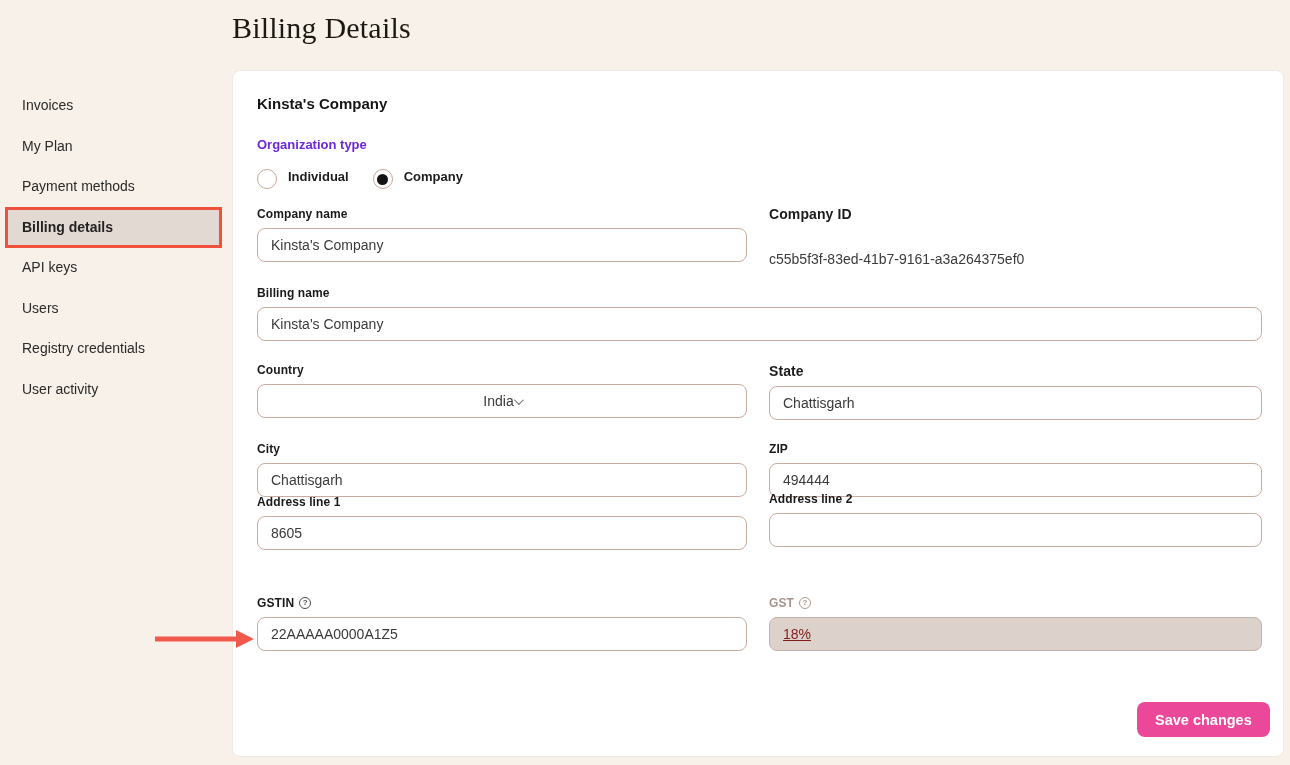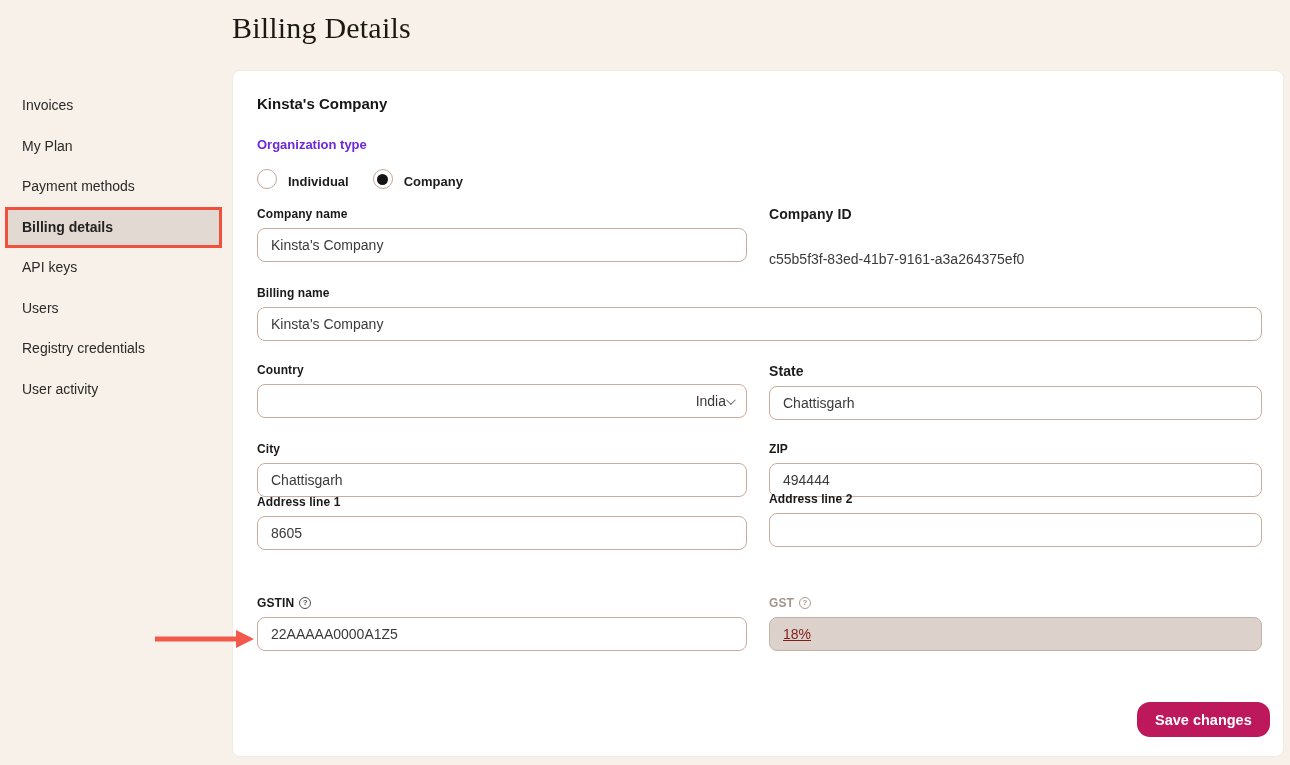--- a/index.html
+++ b/index.html
@@ -40,21 +40,21 @@
   }
   .card-heading {
     position:absolute; left:24px; top:24px;
     font-size:15px; font-weight:700; color:#161616;
   }
   .org-label {
     position:absolute; left:24px; top:66px;
     font-size:13px; font-weight:700; color:#6d28d9;
   }
   .radio-row { position:absolute; left:24px; top:98px; display:flex; align-items:center; gap:12px; }
-  .radio-opt { display:flex; align-items:flex-end; gap:11px; cursor:pointer; margin-right:12px; }
+  .radio-opt { display:flex; align-items:flex-start; gap:11px; cursor:pointer; margin-right:12px; }
   .radio-circle {
     width:20px; height:20px; border-radius:50%;
     border:1px solid #c4a69a; background:#fff;
     display:flex; align-items:center; justify-content:center;
   }
   .radio-circle .dot { width:11px; height:11px; border-radius:50%; background:#141414; display:none; }
   .radio-opt.selected .radio-circle .dot { display:block; }
   .radio-opt .r-label { font-size:13px; font-weight:700; color:#1c1c1c; }
 
   
@@ -69,37 +69,37 @@
     width:100%; height:34px; border:1px solid #c9aca0; border-radius:8px;
     background:#fff; padding:0 13px; font-size:14px; color:#3a3a3a;
     font-family:"Liberation Sans","DejaVu Sans",sans-serif; outline:none;
   }
   .tfield:disabled, .tfield.disabled {
     background:#ddd2cb; border-color:#c3b2aa; color:#7f1d1d;text-decoration:underline;
   }
   .select-box {
     width:100%; height:34px; border:1px solid #c9aca0; border-radius:8px;
     background:#fff; padding:0 13px; font-size:14px; color:#3a3a3a;
-    display:flex; align-items:center; justify-content:flex-end; cursor:pointer;
+    display:flex; align-items:center; justify-content:center; cursor:pointer;
   }
   .chevron {
     width:7px; height:7px; border-right:1.6px solid #6e6e6e; border-bottom:1.6px solid #6e6e6e;
     transform:rotate(45deg) translateY(-2px);
   }
   .plain-value { font-size:14px; color:#3b3b3b; }
   .help-icon {
     display:inline-flex; align-items:center; justify-content:center;
     width:12px; height:12px; border-radius:50%; border:1px solid #4d4d4d;
     font-size:8px; font-weight:700; color:#4d4d4d; vertical-align:2px; margin-left:5px;
   }
   .help-icon.muted { border-color:#ab9b91; color:#ab9b91; }
 
   .save-btn {
     position:absolute; left:904px; top:631px;
-    background:#be185d; color:#ffffff; border:none; border-radius:13px;
+    background:#ec4899; color:#ffffff; border:none; border-radius:8px;
     font-size:14.5px; font-weight:700; padding:0 18px; height:35px;
     font-family:"Liberation Sans","DejaVu Sans",sans-serif; cursor:pointer;
   }
 
   .annotation-arrow { position:absolute; left:150px; top:626px; z-index:6; pointer-events:none; }
 </style>
 </head>
 <body>
 
 <div class="page">

